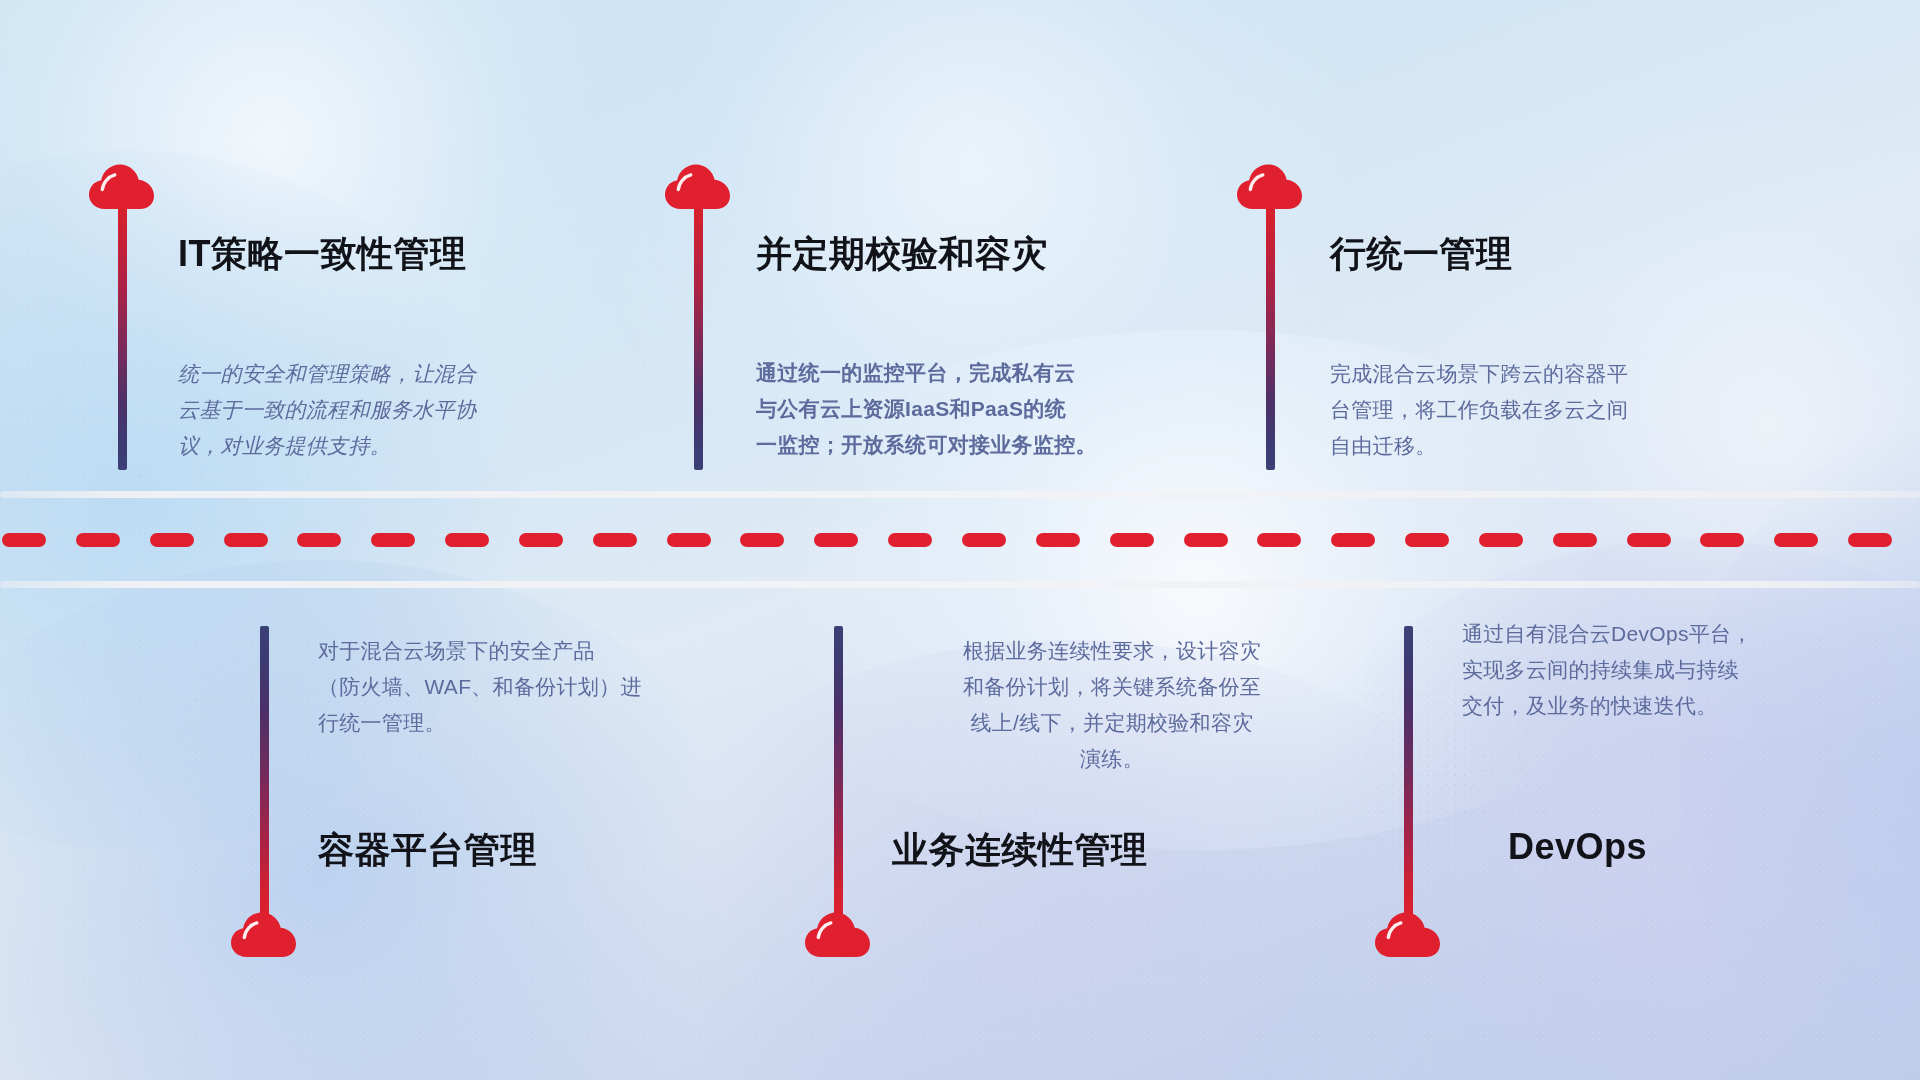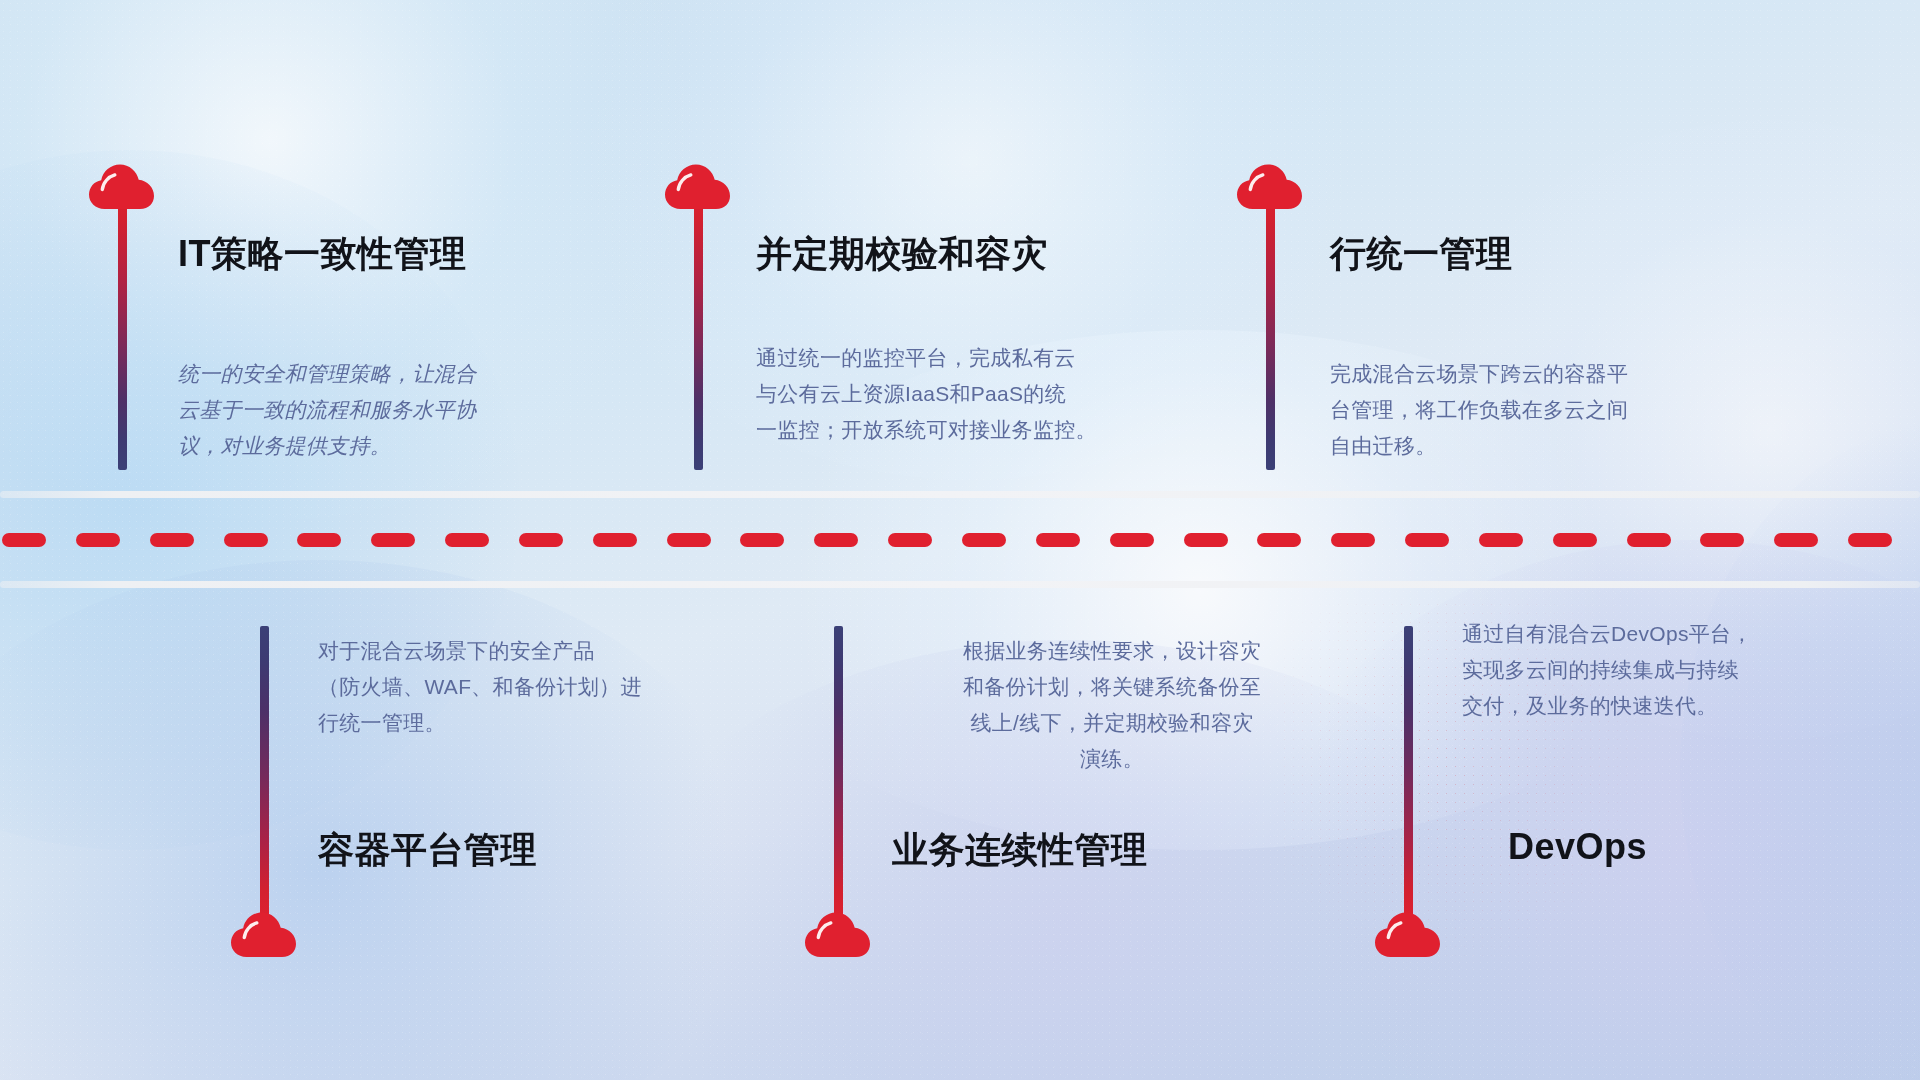--- a/index.html
+++ b/index.html
@@ -187,21 +187,21 @@
 
   <div class="col">
     <div class="stem stem-top" style="left:694px; top:176px; height:294px;"></div>
     <div class="cloud" style="left:664px; top:160px;">
       <svg viewBox="0 0 68 52" width="68" height="52">
         <path d="M16.5 49 C7.4 49 1 42.5 1 34.5 C1 27.3 6.2 21.3 13.2 20.2 C14.8 11.2 22.6 4.4 32 4.4 C41.2 4.4 48.9 11 50.7 19.7 C59.2 20.4 66 27.4 66 35.9 C66 42.9 60.8 49 52 49 Z" fill="#e0202f"></path>
         <path d="M14.3 29.5 C15.2 22.4 20.3 16.8 26.8 14.9" stroke="#ffffff" stroke-width="3.4" stroke-linecap="round" fill="none" opacity="0.92"></path>
       </svg>
     </div>
     <div class="heading" style="left:756px; top:230px;">并定期校验和容灾</div>
-    <div class="body-text" style="left:756px; top:340px; width:450px;">通过统一的监控平台，完成私有云
+    <div class="body-text" style="left:756px; top:355px; width:450px;font-weight:bold;">通过统一的监控平台，完成私有云
 与公有云上资源IaaS和PaaS的统
 一监控；开放系统可对接业务监控。</div>
   </div>
 
   <div class="col">
     <div class="stem stem-top" style="left:1266px; top:176px; height:294px;"></div>
     <div class="cloud" style="left:1236px; top:160px;">
       <svg viewBox="0 0 68 52" width="68" height="52">
         <path d="M16.5 49 C7.4 49 1 42.5 1 34.5 C1 27.3 6.2 21.3 13.2 20.2 C14.8 11.2 22.6 4.4 32 4.4 C41.2 4.4 48.9 11 50.7 19.7 C59.2 20.4 66 27.4 66 35.9 C66 42.9 60.8 49 52 49 Z" fill="#e0202f"></path>
         <path d="M14.3 29.5 C15.2 22.4 20.3 16.8 26.8 14.9" stroke="#ffffff" stroke-width="3.4" stroke-linecap="round" fill="none" opacity="0.92"></path>

